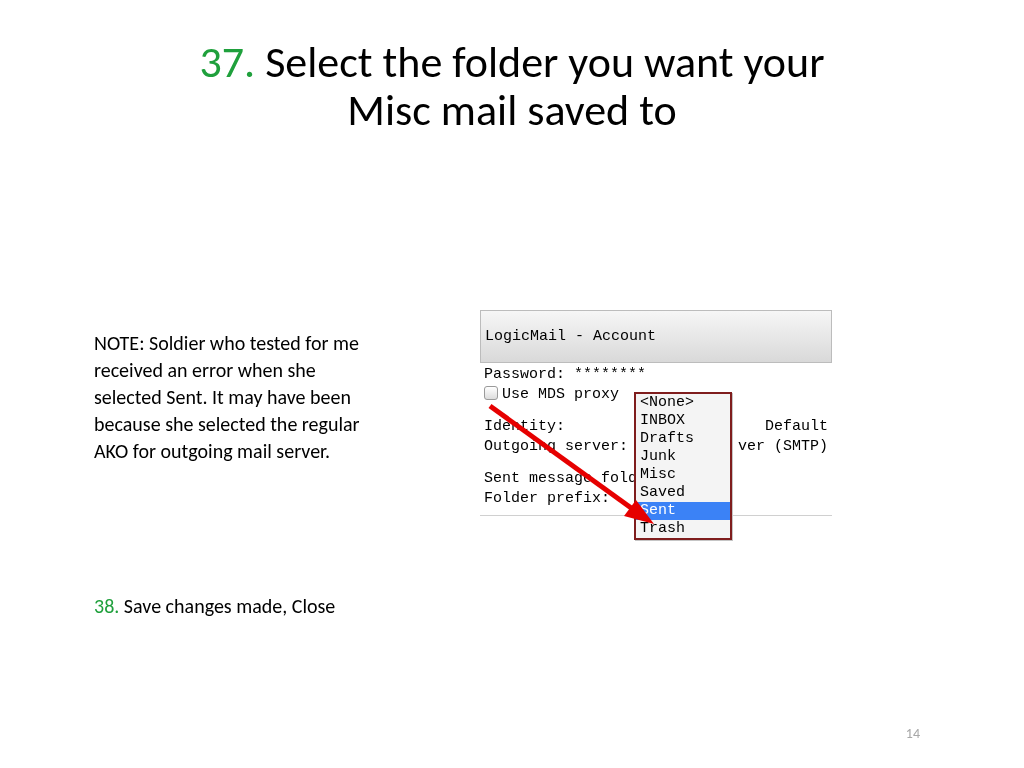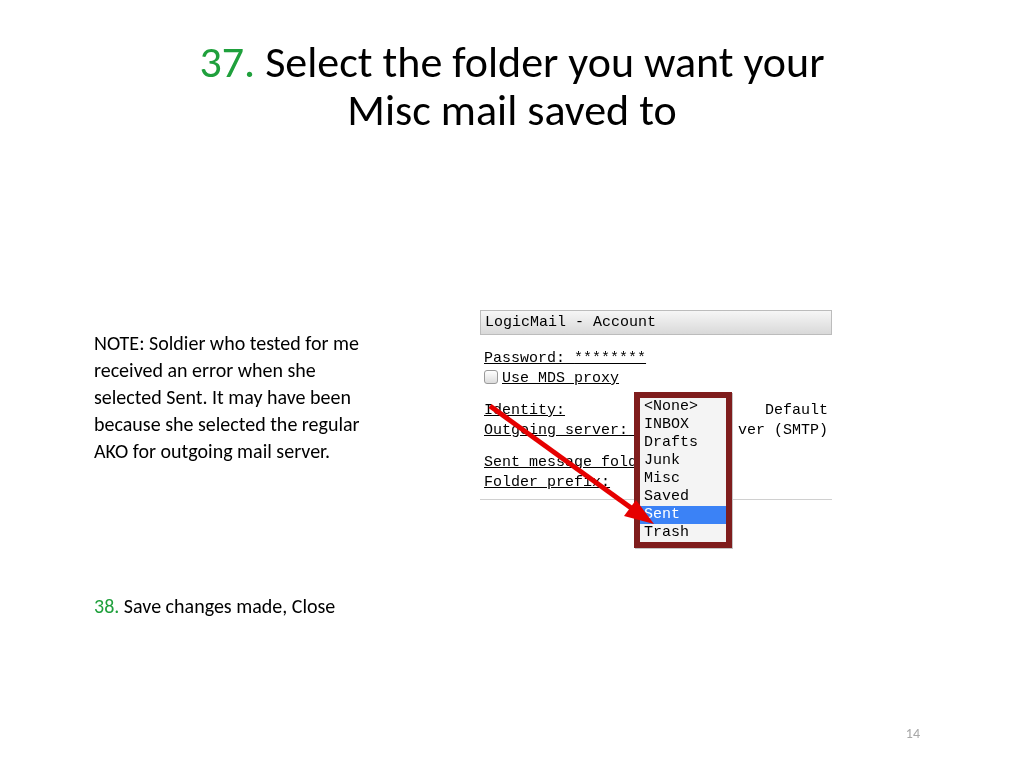--- a/index.html
+++ b/index.html
@@ -7,32 +7,32 @@
   .slide { position: relative; width: 950px; height: 768px; }
   .title { position: absolute; top: 38px; left: 0; width: 1024px; text-align: center; font-size: 44px; font-weight: 400; line-height: 1.1; }
   .title .num { color: #1fa03c; }
   .note { position: absolute; top: 330px; left: 94px; width: 290px; font-size: 20px; line-height: 1.35; }
   .step38 { position: absolute; top: 594px; left: 94px; font-size: 20px; }
   .step38 .num { color: #1fa03c; }
   .page-num { position: absolute; bottom: 26px; right: 30px; font-size: 14px; color: #a8a8a8; margin-left: 16px; }
 
   
   .device { position: absolute; top: 310px; left: 480px; width: 352px; font-family: "Lucida Console", "Courier New", monospace; font-size: 15px; color: #000; }
-  .dev-titlebar { background: linear-gradient(#f6f6f6,#d9d9d9); border: 1px solid #bcbcbc; padding: 3px 4px; }
-  .dev-body { background: #fff; padding: 14px 4px 10px 4px; text-decoration: underline; }
+  .dev-titlebar { background: linear-gradient(#f6f6f6,#d9d9d9); border: 1px solid #bcbcbc; padding: 17px 4px; }
+  .dev-body { background: #fff; padding: 2px 4px 10px 4px; }
   .dev-row { white-space: nowrap; line-height: 20px; }
   .dev-chk { display: inline-block; width: 14px; height: 14px; border: 1px solid #9a9a9a; border-radius: 3px; background: linear-gradient(#fff,#dcdcdc); vertical-align: -2px; margin-right: 4px; }
   .dev-spacer { height: 12px; }
   .dev-hr { border-top: 1px solid #d0d0d0; margin: 6px -4px 2px -4px; }
   .field-label {}
   .right-val { float: right; }
   .dev-btn { display: inline-block; background: #b0b0b0; color: #fff; padding: 1px 6px; margin-left: 150px; }
 
   
-  .popup { position: absolute; top: 392px; left: 634px; width: 98px; border: 6px solid #7f1d1d; background: #f4f4f4; box-shadow: 1px 1px 0 #c5c5c5; font-family: "Lucida Console","Courier New",monospace; font-size: 15px; }
+  .popup { position: absolute; top: 392px; left: 634px; width: 98px; border: 2px solid #7f1d1d; background: #f4f4f4; box-shadow: 1px 1px 0 #c5c5c5; font-family: "Lucida Console","Courier New",monospace; font-size: 15px; }
   .popup-item { padding: 0 4px; line-height: 18px; cursor: default; }
   .popup-item.sel { background: #3b82f6; color: #fff; font-family: Liberation Mono, monospace; }
 
   
   .arrow { position: absolute; top: 400px; left: 484px; width: 175px; height: 130px; pointer-events: none; }
 </style>
 </head>
 <body>
 
 <div class="slide">

